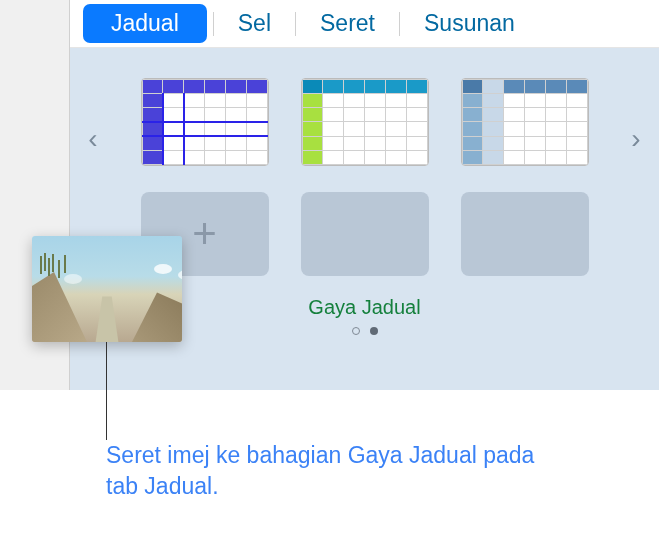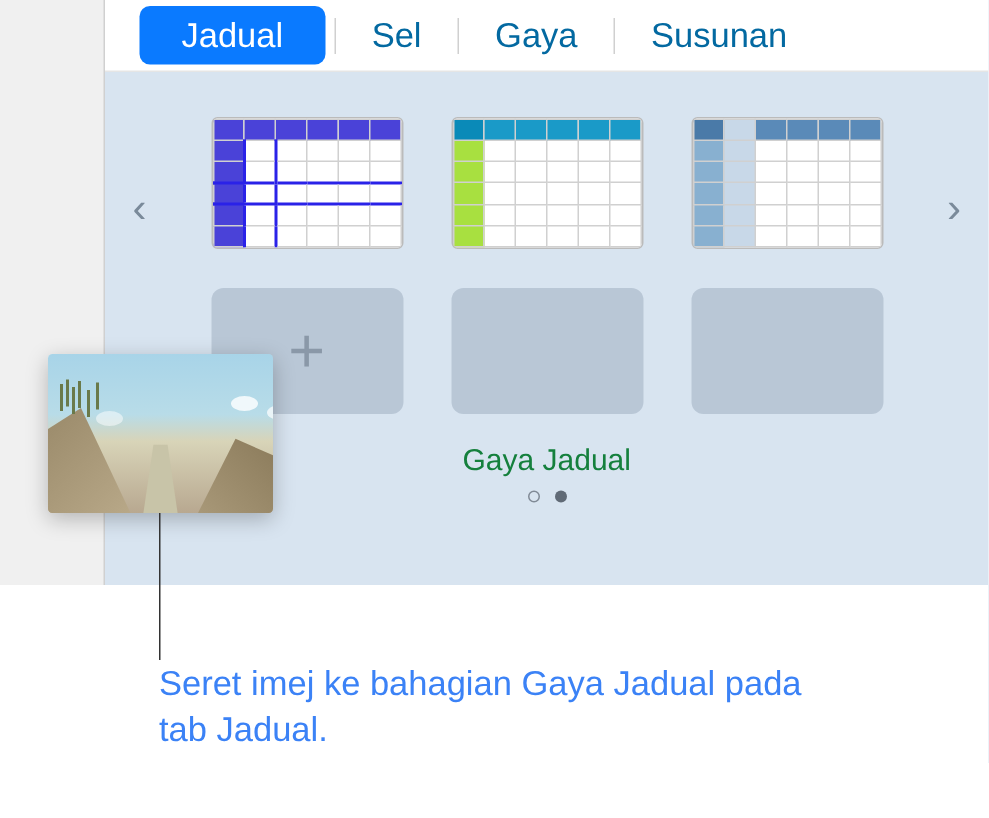--- a/index.html
+++ b/index.html
@@ -45,21 +45,21 @@
       padding: 6px 18px;
       cursor: pointer;
       border-radius: 7px;
       position: relative;
     }
     .tab.active {
       background: #0a7aff;
       color: #ffffff;
       font-weight: 500;
       padding: 6px 28px;
-      margin-left: 13px;
+      margin-left: 3px;
     }
     .tab-divider {
       width: 1px;
       height: 24px;
       background: #d0d0d0;
       margin: 0 6px;
     }
     .content-area {
       background: #d8e4f0;
       height: 342px;
@@ -252,21 +252,21 @@
 <body>
 
 <div class="sidebar-strip"></div>
 
 <div class="panel">
   <div class="tab-bar">
     <div class="tab active">Jadual</div>
     <div class="tab-divider"></div>
     <div class="tab">Sel</div>
     <div class="tab-divider"></div>
-    <div class="tab">Gaya</div>
+    <div class="tab">Seret</div>
     <div class="tab-divider"></div>
     <div class="tab">Susunan</div>
   </div>
 
   <div class="content-area">
     <div class="nav-arrow left">‹</div>
     <div class="nav-arrow right">›</div>
 
     <div class="style-thumbs" style="justify-content:center;display:flex;">
       <div class="style-thumb">

